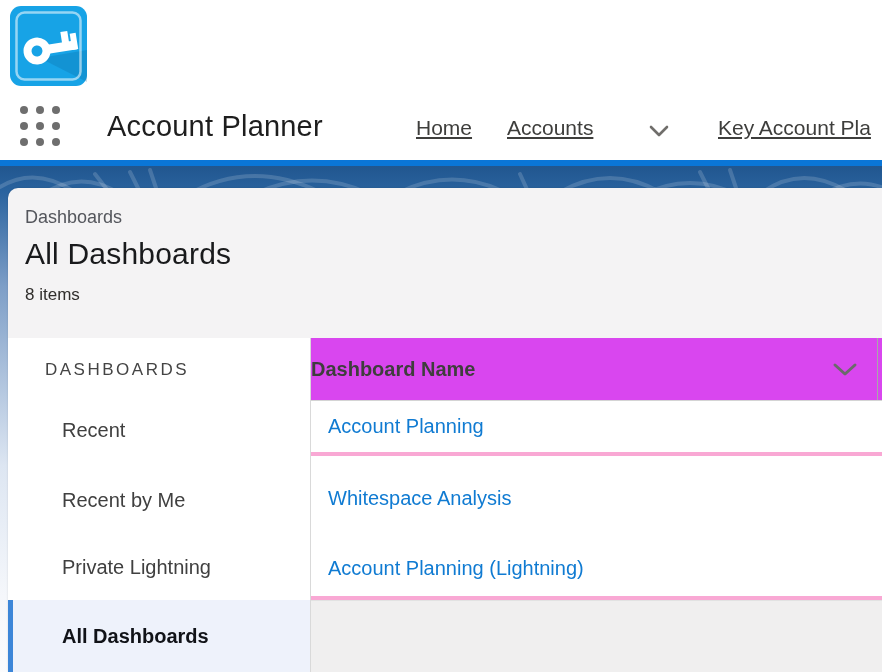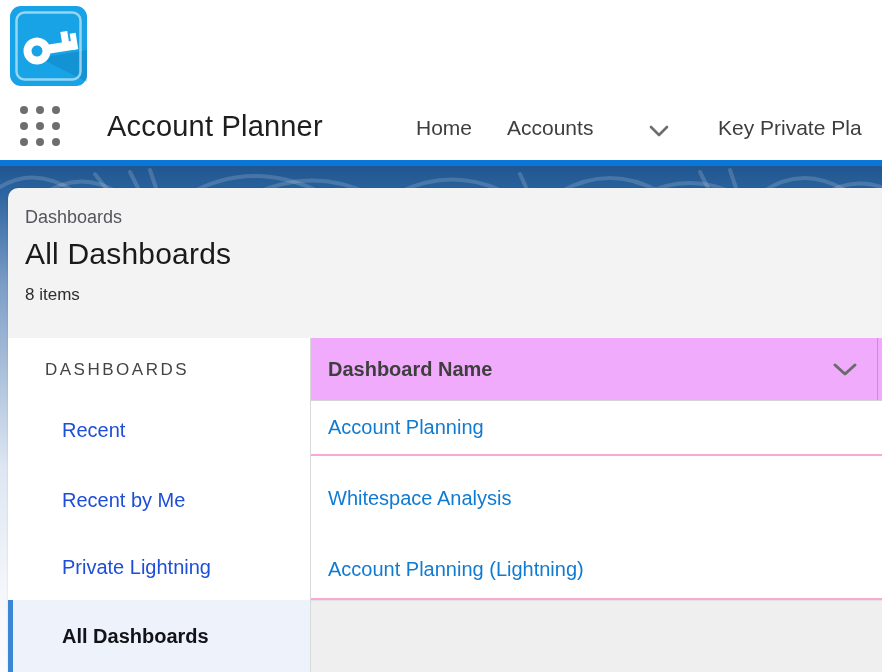--- a/index.html
+++ b/index.html
@@ -8,21 +8,21 @@
   .stage { position:relative; width:882px; height:672px; overflow:hidden; background:#fff; }
 
   
   .navbar { position:absolute; left:0; top:0; width:882px; height:184px; background:#fff; }
   .app-icon { position:absolute; left:10px; top:6px; width:77px; height:80px; }
   .waffle { position:absolute; left:20px; top:106px; width:40px; height:40px;
     display:grid; grid-template-columns:repeat(3,8px); grid-template-rows:repeat(3,8px);
     gap:8px; cursor:pointer; }
   .waffle span { width:8px; height:8px; border-radius:50%; background:#6e6e6e; }
   .app-title { position:absolute; left:107px; top:110px; font-size:29px; color:#1e1e1e; letter-spacing:.2px; }
-  .nav-item { position:absolute; top:116px; font-size:21px; color:#3e3e3c; white-space:nowrap; cursor:pointer; }
+  .nav-item { position:absolute; top:116px; font-size:21px; color:#3e3e3c; white-space:nowrap; cursor:pointer;text-decoration:underline; }
   .nav-home { left:416px; }
   .nav-accounts { left:507px; }
   .nav-accounts-chevron { position:absolute; left:649px; top:123px; cursor:pointer; }
   .nav-key { left:718px; }
 
   
   .brand-strip { position:absolute; left:0; top:160px; width:882px; height:6px; background:#0a76d8; }
   .hero { position:absolute; left:0; top:166px; width:882px; height:506px;
     background:linear-gradient(180deg,#21568f 0px,#2a639f 26px,#7d9ec7 120px,#dde6f2 300px,#f5f7fb 430px,#ffffff 560px); }
   .hero svg.waves { position:absolute; left:0; top:0; width:882px; height:32px; }
@@ -37,35 +37,35 @@
   .item-count { font-size:17px; color:#302e2c; margin-top:14px; }
 
   .list-panel { position:absolute; left:0; top:150px; width:874px; height:334px; display:flex; }
 
   
   .sidebar { width:303px; background:#fff; border-right:1px solid #d9d9d9;
     display:flex; flex-direction:column; }
   .side-heading { height:57px; padding:22px 0 0 37px; font-size:17px; letter-spacing:2.5px;
     color:#444; }
   .side-item { position:relative; height:70px; display:flex; align-items:center;
-    padding-left:54px; font-size:20px; color:#1d4ed8; cursor:pointer; }
+    padding-left:54px; font-size:20px; color:#404040; cursor:pointer; }
   .side-item:nth-of-type(4) { height:65px; }
   .side-item.selected { flex:1; background:#eef2fb; font-weight:700; color:#111318; }
   .side-item.selected .sel-bar { position:absolute; left:0; top:0; width:5px; height:100%;
     background:#3c86d8; }
 
   
   .table { flex:1; display:flex; flex-direction:column; background:#fff; min-width:0; }
-  .thead { position:relative; height:63px; background:#f0abfc; border-bottom:1px solid #d4d4d4;
-    display:flex; align-items:center; padding-left:17px; cursor:pointer; }
+  .thead { position:relative; height:63px; background:#d946ef; border-bottom:1px solid #d4d4d4;
+    display:flex; align-items:center; cursor:pointer; }
   .thead .col-label { font-size:20px; font-weight:700; color:#3e3e3c; }
   .thead .col-chevron { position:absolute; right:24px; top:24px; cursor:pointer; }
   .thead .col-divider { position:absolute; right:4px; top:0; width:1px; height:100%; background:#a8a8a8; }
   .trow { display:flex; align-items:center; padding-left:17px; background:#fff;
-    border-bottom:2px solid #f9a8d4; }
+    border-bottom:4px solid #f9a8d4; }
   .trow.r1 { height:55px; }
   .trow.r2 { height:59px; }
   .trow.r3 { height:85px; border-bottom:none; }
   .row-link { font-size:20px; color:#107bd2; text-decoration:none; cursor:pointer; }
   .tfoot { flex:1; background:#f0efef; border-top:1px solid #e2e2e2; }
 </style>
 </head>
 <body>
 
 <div class="stage">
@@ -100,21 +100,21 @@
 
     <div class="app-title">Account Planner</div>
 
     <div class="nav-item nav-home">Home</div>
     <div class="nav-item nav-accounts">Accounts</div>
     <div class="nav-accounts-chevron">
       <svg width="20" height="12" viewBox="0 0 20 12">
           <polyline points="2,2 10,10 18,2" fill="none" stroke="#706e6b" stroke-width="2.6" stroke-linecap="round" stroke-linejoin="round"></polyline>
         </svg>
     </div>
-    <div class="nav-item nav-key">Key Private Pla</div>
+    <div class="nav-item nav-key">Key Account Pla</div>
   </div>
 
   <div class="brand-strip"></div>
   <div class="hero">
     <svg class="waves" viewBox="0 0 882 32" preserveAspectRatio="none" aria-hidden="true">
       <g fill="none" stroke="rgba(255,255,255,.16)" stroke-width="4" stroke-linecap="round">
         <path d="M-10 28 Q 30 -4 75 26"></path>
         <path d="M40 30 Q 80 2 120 28"></path>
         <path d="M95 8 L 112 30"></path>
         <path d="M130 6 L 142 30"></path>

